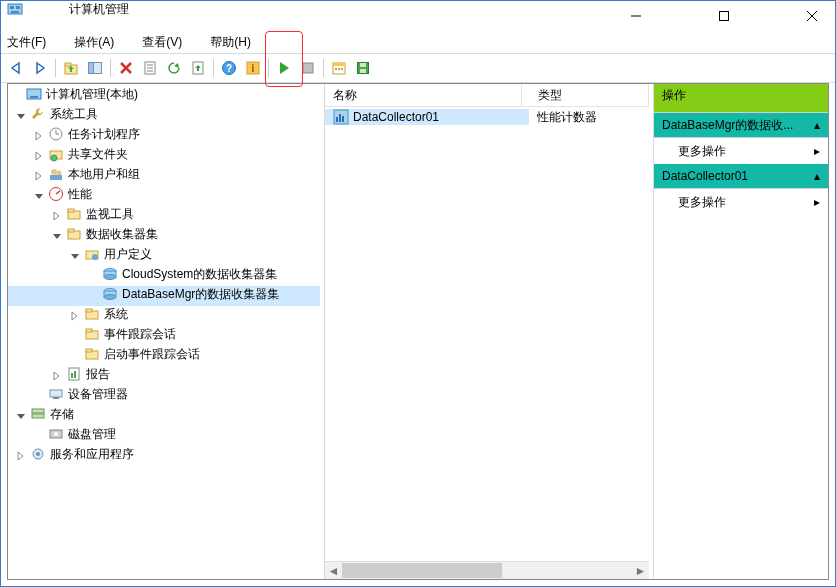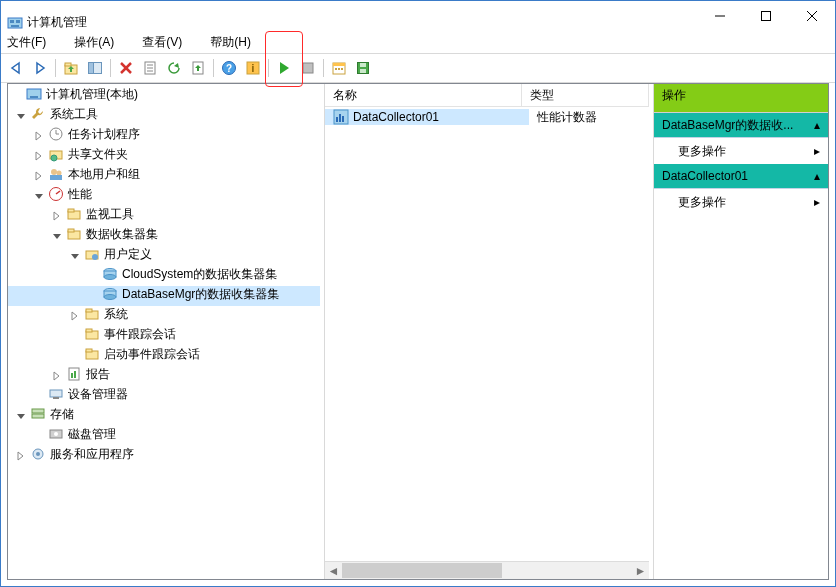--- a/index.html
+++ b/index.html
@@ -1,37 +1,37 @@
 <!DOCTYPE html>
 <html><head>
 <meta charset="utf-8">
 <style>
 html, body { margin:0; padding:0; font-family:"Microsoft YaHei","Segoe UI",Tahoma,sans-serif; font-size:12px; background:#fff; color:#000; }
 .window { width:836px; height:587px; position:relative; background:#fff; box-sizing:border-box; border:1px solid #3a7bc8; display:flex; flex-direction:column;}
-.titlebar { height:30px; display:flex; align-items:flex-end; padding:0 0 0 6px; }
+.titlebar { height:30px; display:flex; align-items:flex-start; padding:0 0 0 6px;gap:42px; }
 .titlebar .icon { width:16px; height:16px; margin-right:4px; }
 .titlebar .title { flex:0 0 auto; }
 .titlebar .spacer { flex:1; }
 .winbtn { width:46px; height:30px; display:flex; align-items:center; justify-content:center; }
 .menubar { height:22px; display:flex; align-items:center; padding:0 6px; gap:28px; }
 .toolbar { height:28px; display:flex; align-items:center; border-top:1px solid #d9d9d9; border-bottom:1px solid #d9d9d9; background:#fff; padding:0 4px; gap:2px; }
 .tbtn { width:22px; height:22px; display:flex; align-items:center; justify-content:center; }
 .tsep { width:1px; height:18px; background:#ccc; margin:0 2px; }
 .highlight-red { position:absolute; border:1px solid #ff2a2a; border-radius:4px; pointer-events:none;}
 .body { flex:1; display:flex; border-top:1px solid #d9d9d9; min-height:0; margin:0 6px 6px 6px; border:1px solid #828790;}
 .pane { display:flex; flex-direction:column; min-height:0; }
 .splitter { width:4px; cursor:col-resize; background:#fff; }
 .tree { flex:1; overflow:auto; padding:2px 0; }
 .trow { display:flex; height:20px; white-space:nowrap; padding-right:8px; }
 .trow.selected{ background:#cde8ff; }
 .trow.selected .label{ }
 .twist { width:14px; display:flex; align-items:center; justify-content:center; }
 .ticon { width:16px; height:16px; margin:0 4px 0 2px; display:flex; align-items:center; justify-content:center;}
 .listpane { border-left:1px solid #d9d9d9; }
-.listhdr { height:22px; display:flex; border-bottom:1px solid #e3e3e3; background:#fff;}
+.listhdr { height:22px; display:flex; border-bottom:1px solid #e3e3e3; background:#fff;gap:8px;}
 .listhdr .col { padding:3px 8px; border-right:1px solid #e3e3e3; }
 .listrow { height:20px; display:flex; align-items:center; }
 .listrow .cell { padding:0 8px; display:flex; align-items:center; gap:4px;}
 .listrow.selected .cell:first-child{ background:#cde8ff; }
 .actions { border-left:1px solid #d9d9d9; }
 .actions-hdr { height:22px; background:#84cc16; border-bottom:1px solid #d0d0d0; padding:3px 8px; font-weight:400;}
 .act-group-hdr { height:24px; background:#14b8a6; border-bottom:1px solid #c3d3e5; display:flex; align-items:center; padding:0 8px; justify-content:space-between;}
 .act-item { height:26px; display:flex; align-items:center; justify-content:space-between; padding:0 8px 0 24px;}
 .scroll-x { height:17px; background:#f0f0f0; border-top:1px solid #dcdcdc; display:flex; align-items:center;}
 .scroll-x .thumb { height:15px; background:#cdcdcd; }

